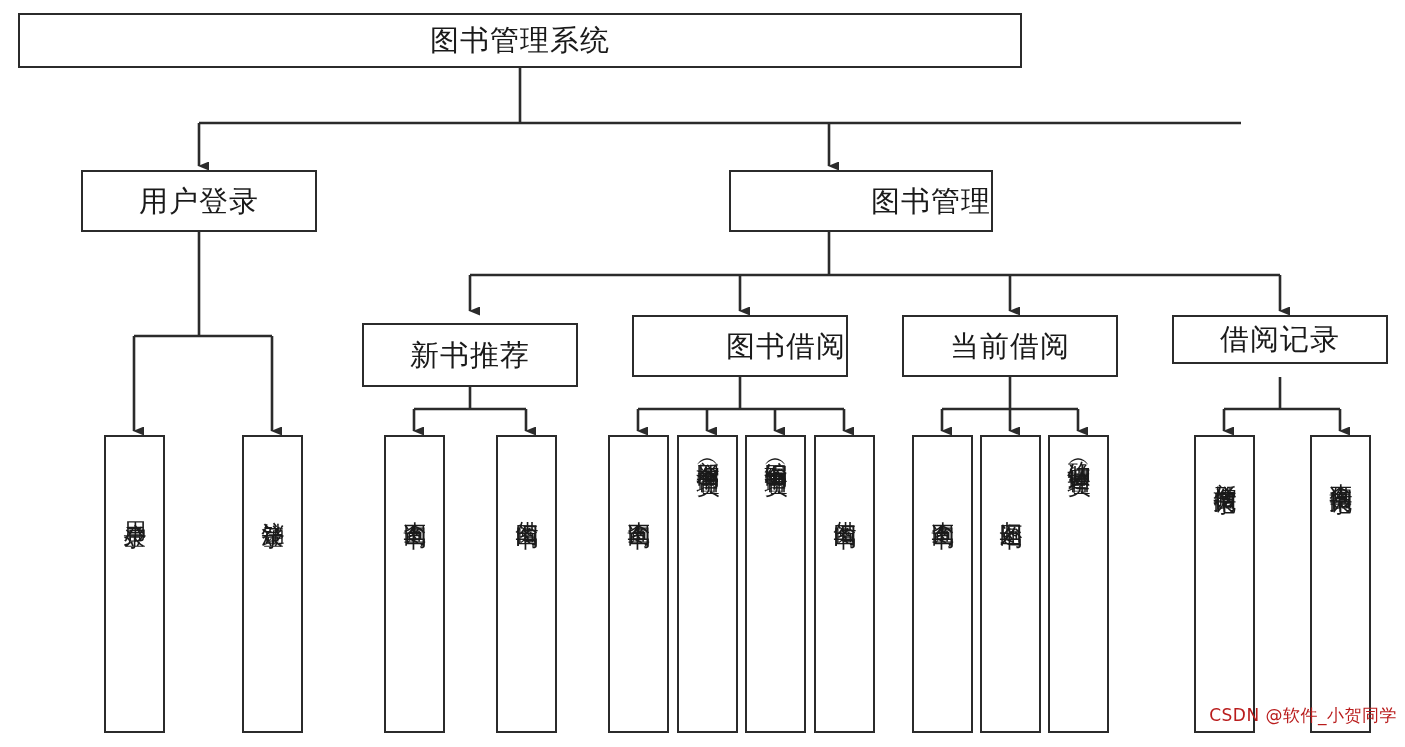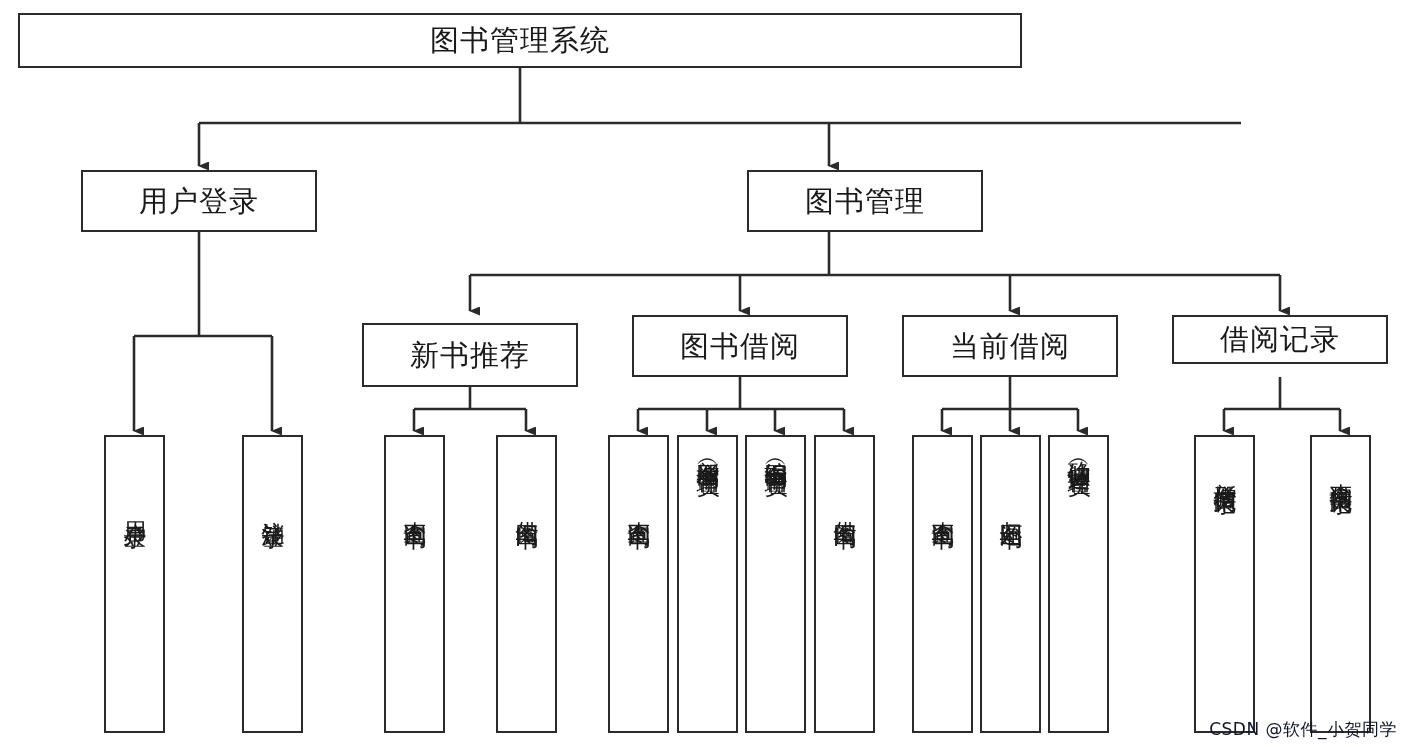--- a/index.html
+++ b/index.html
@@ -57,23 +57,23 @@
   }
   .node.vertical.mid .vtext {
     margin-top: 22px;
   }
   .node.vertical.lower .vtext {
     margin-top: 60px;
   }
   .watermark {
     position: absolute;
     right: 8px;
-    bottom: 6px;
+    bottom: 20px;
     font-size: 17px;
-    color: #0f172a;
+    color: #b91c1c;
     letter-spacing: 0.5px;
     white-space: nowrap;
     z-index: 5;
   }
 </style>
 </head>
 <body>
 
 <div id="diagram-canvas">
 
@@ -129,28 +129,28 @@
     </g>
   </svg>
 
   <div class="node horizontal" style="left:18px; top:13px; width:1004px; height:55px;">
     <span>图书管理系统</span>
   </div>
 
   <div class="node horizontal" style="left:81px; top:170px; width:236px; height:62px;">
     <span>用户登录</span>
   </div>
-  <div class="node horizontal" style="left:747px; top:170px; width:236px; height:62px;">
+  <div class="node horizontal" style="left:729px; top:170px; width:264px; height:62px;justify-content:flex-end;">
     <span>图书管理</span>
   </div>
 
   <div class="node horizontal" style="left:362px; top:323px; width:216px; height:64px;">
     <span>新书推荐</span>
   </div>
-  <div class="node horizontal" style="left:632px; top:315px; width:216px; height:62px;">
+  <div class="node horizontal" style="left:632px; top:315px; width:216px; height:62px;justify-content:flex-end;">
     <span>图书借阅</span>
   </div>
   <div class="node horizontal" style="left:902px; top:315px; width:216px; height:62px;align-items:center;">
     <span>当前借阅</span>
   </div>
   <div class="node horizontal" style="left:1172px; top:315px; width:216px; height:49px;">
     <span>借阅记录</span>
   </div>
 
   <div class="node vertical lower" style="left:104px; top:435px; width:61px; height:298px;">

